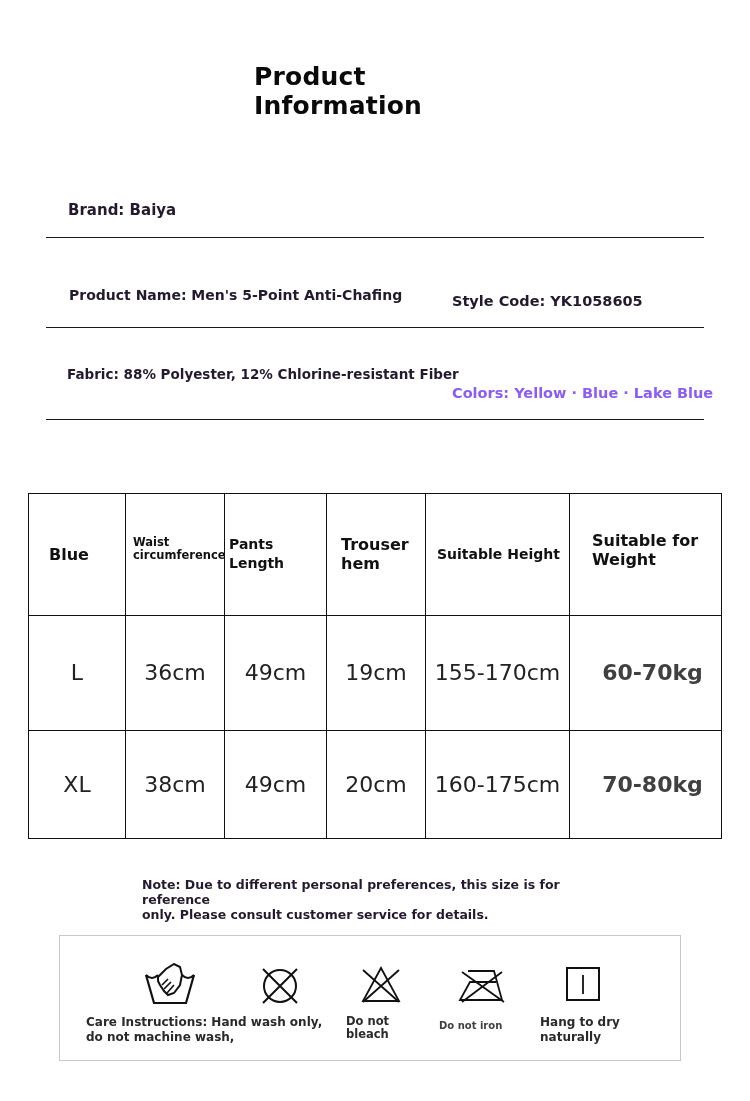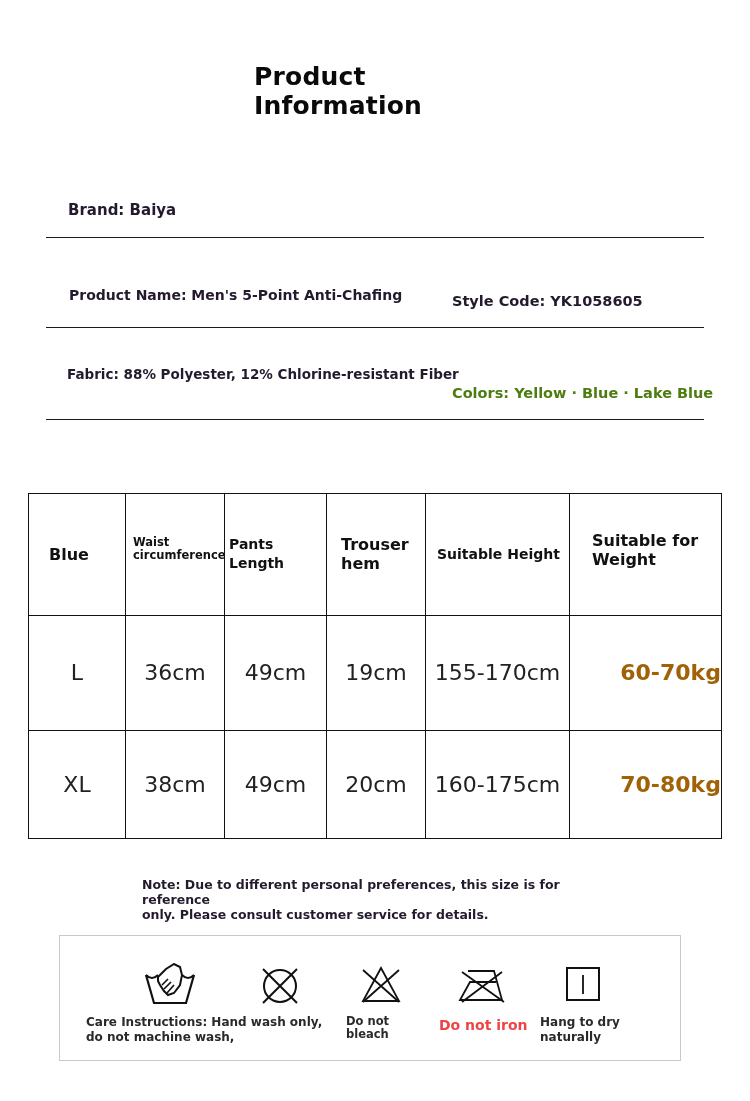--- a/index.html
+++ b/index.html
@@ -22,21 +22,21 @@
     .size-table td, .size-table th {
       border: 1.3px solid #111; padding: 0; vertical-align: middle;
     }
     .size-table th {
       font-weight: bold; text-align: left; color: #111; height: 88px;
     }
     .size-table td {
       font-family: "DejaVu Sans", sans-serif; font-weight: normal;
       font-size: 22px; color: #222; text-align: center;
     }
-    .size-table td.weight { font-weight: bold; font-size: 22px; color: #a16207; text-align: right; padding-left: 14px; }
+    .size-table td.weight { font-weight: bold; font-size: 22px; color: #404040; text-align: center; padding-left: 14px; }
     .size-table tr.r1 td { height: 93px; }
     .size-table tr.r2 td { height: 87px; margin-top: 8px; }
     .size-table tr.r3 td { height: 72px; }
     .hdr-pad { padding-left: 20px !important; }
 
     .note {
       left: 142px; top: 877px; width: 470px; font-size: 12.5px; font-weight: bold;
       line-height: 15px; color: #231a2d;
     }
     .care-box {
@@ -57,21 +57,21 @@
 <div class="abs info-text" style="left:68px; top:202px; font-size:15px;">Brand: Baiya</div>
 <div class="abs rule" style="top:237px;"></div>
 
 <div class="abs info-text" style="left:69px; top:287px;">
   <div>Product Name: Men's 5-Point Anti-Chafing</div>
 </div>
 <div class="abs info-text" style="left:452px; top:293px; font-size:14.5px;">Style Code: YK1058605</div>
 <div class="abs rule" style="top:327px;"></div>
 
 <div class="abs info-text" style="left:67px; top:366px; font-size:13.5px;">Fabric: 88% Polyester, 12% Chlorine-resistant Fiber</div>
-<div class="abs info-text" style="left:452px; top:385px; font-size:14.5px; color:#4d7c0f;">Colors: Yellow · Blue · Lake Blue</div>
+<div class="abs info-text" style="left:452px; top:385px; font-size:14.5px; color:#8b5cf6;">Colors: Yellow · Blue · Lake Blue</div>
 <div class="abs rule" style="top:419px;"></div>
 
 <table class="abs size-table">
   <colgroup>
     <col style="width:97px">
       <col style="width:99px">
       <col style="width:102px">
     <col style="width:99px">
       <col style="width:144px">
       <col style="width:152px">
@@ -152,18 +152,18 @@
   </svg>
 
   <div class="care-label" style="left:26px; top:79px;">
     <div>Care Instructions: Hand wash only,</div>
     <div>do not machine wash,</div>
   </div>
   <div class="care-label" style="left:286px; top:79px; font-size:11.5px; line-height:13px;">
     <div>Do not</div>
     <div>bleach</div>
   </div>
-  <div class="care-label" style="left:379px; top:82px; font-size:14px; color:#ef4444;">Do not iron</div>
+  <div class="care-label" style="left:379px; top:82px; font-size:10px; color:#404040;">Do not iron</div>
   <div class="care-label" style="left:480px; top:79px;">
     <div>Hang to dry</div>
     <div>naturally</div>
   </div>
 </div>
 
 </body></html>

